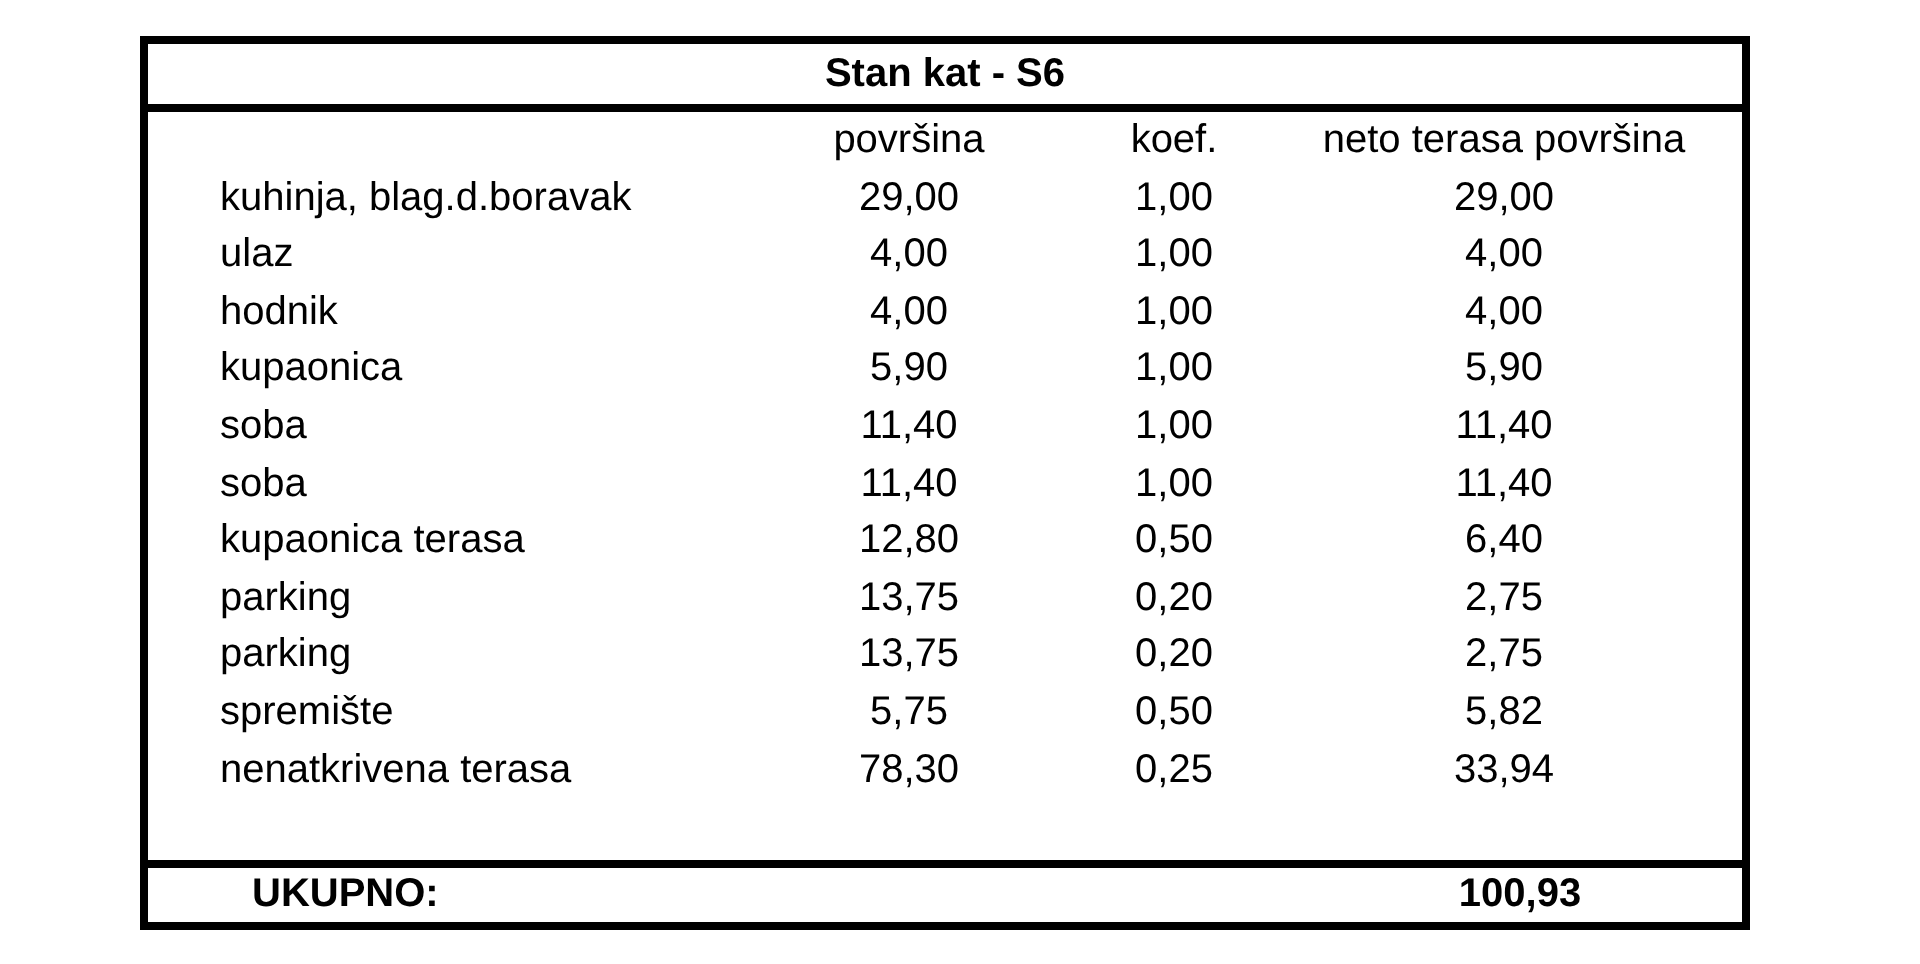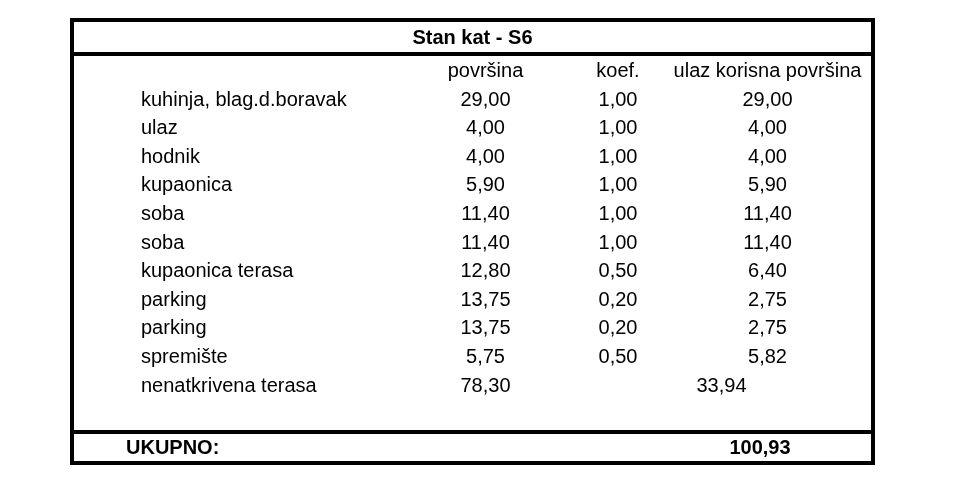--- a/index.html
+++ b/index.html
@@ -41,21 +41,20 @@
     font-size: 20px;
   }
   .row {
     display: flex;
     align-items: flex-end;
     height: 28.6px;
     flex: 0 0 28.6px;
     font-size: 20px;
     line-height: 28.6px;
     white-space: nowrap;
-    padding-left: 31px;
   }
   .c0 {
     width: 262px;
     box-sizing: border-box;
     padding-left: 4px;
     text-align: left;
     overflow: hidden;
     margin-left: 32px;
   }
   .c1 { width: 173px; text-align: center; }
@@ -79,21 +78,21 @@
 
 <div class="page">
   <div class="area-table">
 
     <div class="title-row">Stan kat - S6</div>
 
     <div class="row">
       <div class="c0"></div>
       <div class="c1">površina</div>
       <div class="c2">koef.</div>
-      <div class="c3">ulaz korisna površina</div>
+      <div class="c3">neto terasa površina</div>
     </div>
 
     <div class="row">
       <div class="c0">kuhinja, blag.d.boravak</div>
       <div class="c1">29,00</div>
       <div class="c2">1,00</div>
       <div class="c3">29,00</div>
     </div>
 
     <div class="row">
@@ -155,20 +154,21 @@
     <div class="row">
       <div class="c0">spremište</div>
       <div class="c1">5,75</div>
       <div class="c2">0,50</div>
       <div class="c3">5,82</div>
     </div>
 
     <div class="row">
       <div class="c0">nenatkrivena terasa</div>
       <div class="c1">78,30</div>
+      <div class="c2">0,25</div>
       <div class="c3">33,94</div>
     </div>
 
     <div class="spacer"></div>
 
     <div class="total-row">
       <div class="c0">UKUPNO:</div>
       <div class="c1"></div>
       <div class="c2"></div>
       <div class="c3">100,93</div>

